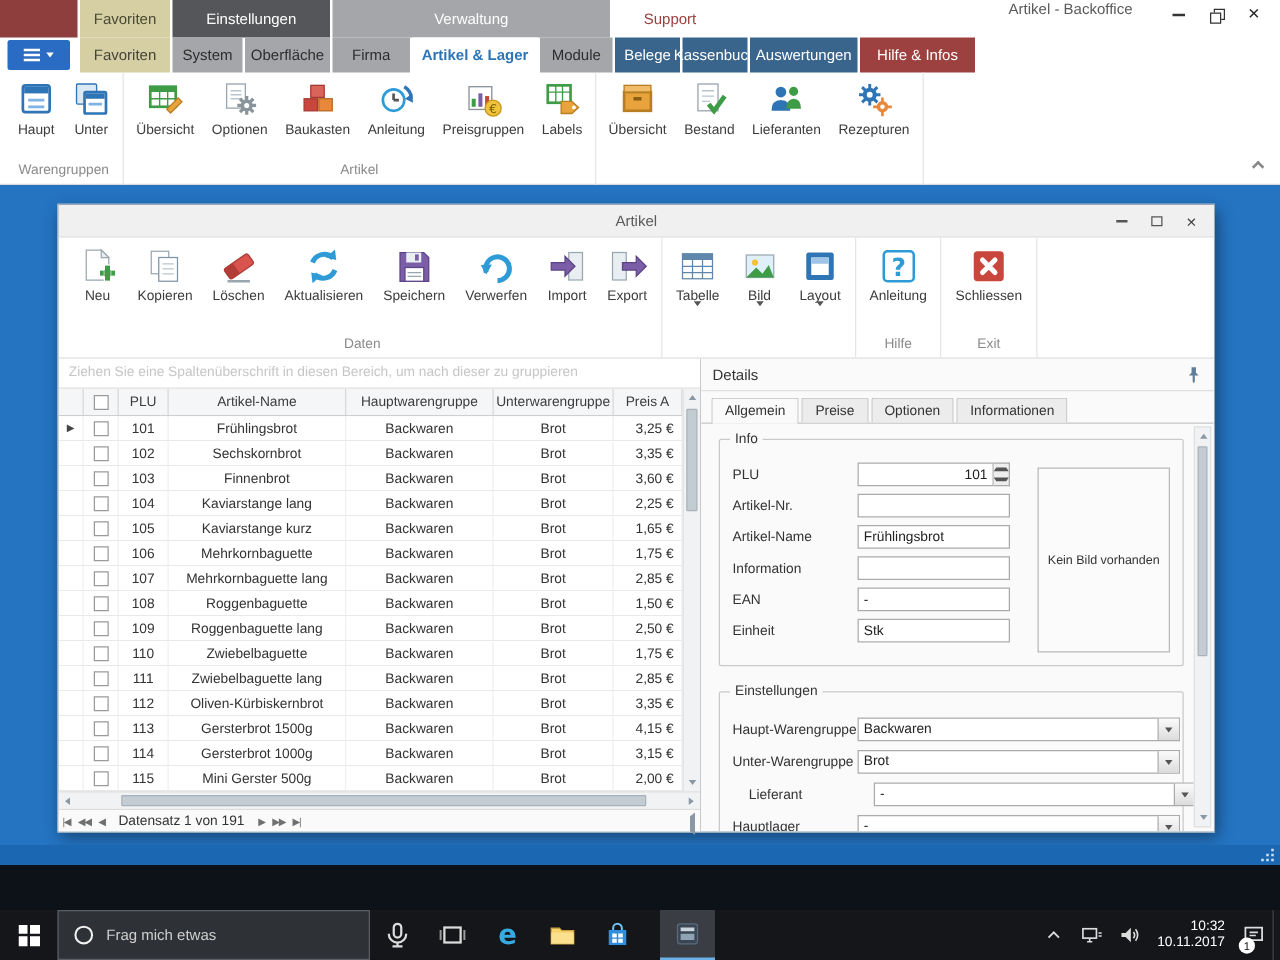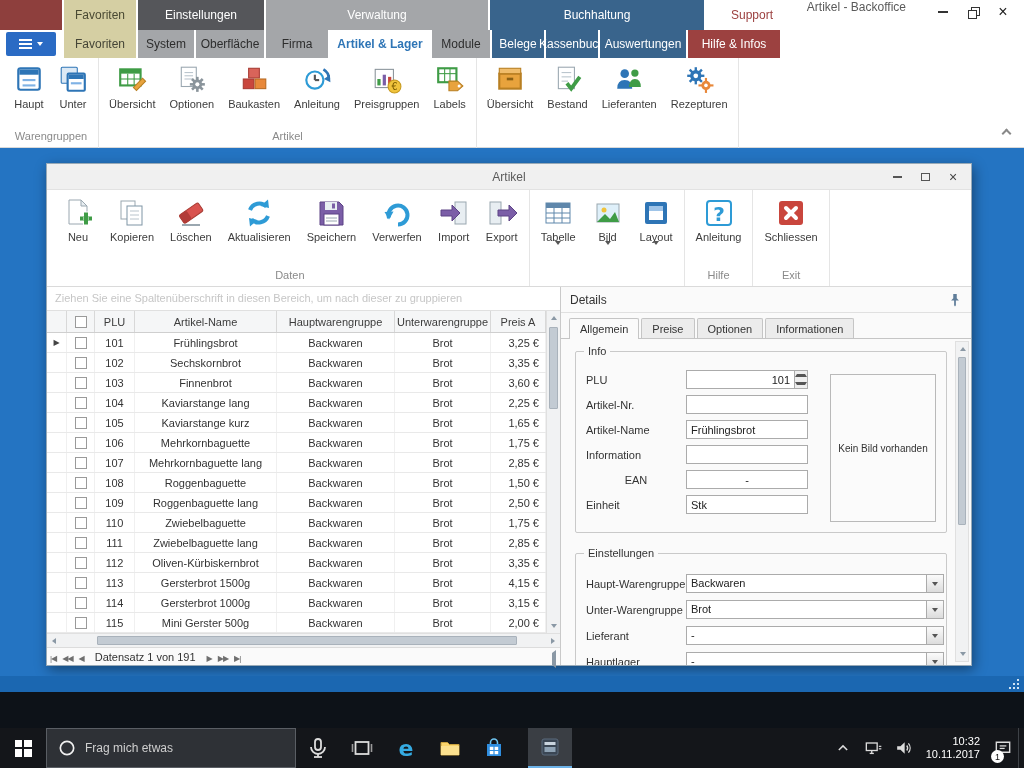--- a/index.html
+++ b/index.html
@@ -143,21 +143,20 @@
 <body>
 
 <div id="screen">
 
   <div class="ribbon">
     <div class="cat-row" id="cat-row">
       <div class="cat-accent"></div>
       <div class="cat-block" style="width: 72px; background: rgb(213, 207, 163); color: rgb(74, 74, 51);">Favoriten</div>
         <div class="cat-block" style="width: 126px; background: rgb(85, 86, 90); color: rgb(255, 255, 255);">Einstellungen</div>
         <div class="cat-block" style="width: 222px; background: rgb(164, 166, 169); color: rgb(255, 255, 255);">Verwaltung</div>
-        <div class="cat-block" style="width: 214px; background: rgb(57, 100, 140); color: rgb(255, 255, 255);">Buchhaltung</div>
         <div class="cat-block" style="width: 92px; background: rgb(255, 255, 255); color: rgb(156, 65, 64);">Support</div>
         <div class="cat-title-area" id="cat-title-area">
         <span class="app-title">Artikel - Backoffice</span>
         <span class="win-ctl">
             <span class="g-min"></span>
           </span>
         <span class="win-ctl">
             <span class="g-restore"></span>
           </span>
         <span class="win-ctl">
@@ -793,21 +792,21 @@
                     <span class="finput"></span>
                   </div>
                   <div class="frow" style="top: 68px;">
                     <span class="flabel">Artikel-Name</span>
                     <span class="finput">Frühlingsbrot</span>
                   </div>
                   <div class="frow" style="top: 93px;">
                     <span class="flabel">Information</span>
                     <span class="finput"></span>
                   </div>
-                  <div class="frow" style="top: 118px; text-align: center;">
+                  <div class="frow" style="top: 118px;">
                     <span class="flabel">EAN</span>
                     <span class="finput">-</span>
                   </div>
                   <div class="frow" style="top: 143px;">
                     <span class="flabel">Einheit</span>
                     <span class="finput">Stk</span>
                   </div>
                 </div>
               <div class="imgbox">Kein Bild vorhanden</div>
             </div>
@@ -825,21 +824,21 @@
                   </div>
                   <div class="frow" style="top: 46px;">
                     <span class="flabel">Unter-Warengruppe</span>
                     <span class="combo">
                       <span class="cval">Brot</span>
                       <span class="cbtn">
                         <span class="tri down"></span>
                       </span>
                     </span>
                   </div>
-                  <div class="frow" style="top: 72px;">
+                  <div class="frow" style="top: 72px; margin-left: 13px;">
                     <span class="flabel">Lieferant</span>
                     <span class="combo">
                       <span class="cval">-</span>
                       <span class="cbtn">
                         <span class="tri down"></span>
                       </span>
                     </span>
                   </div>
                   <div class="frow" style="top: 98px;">
                     <span class="flabel">Hauptlager</span>

